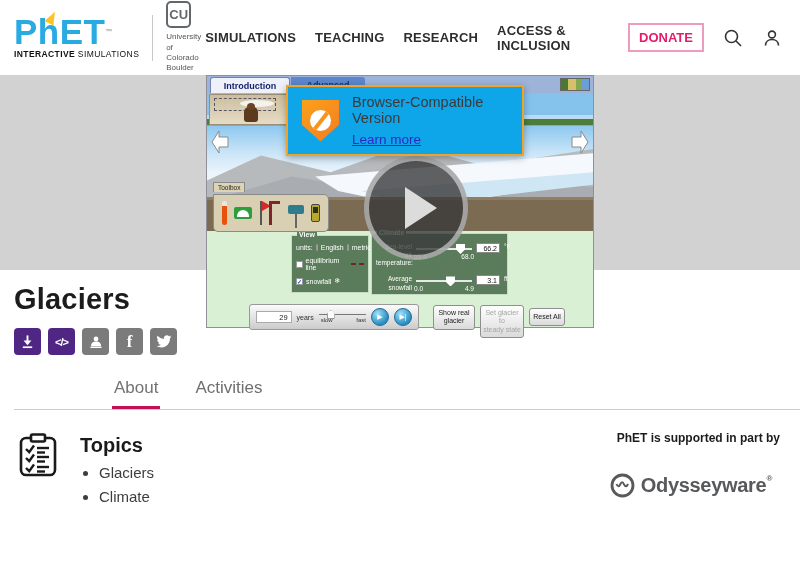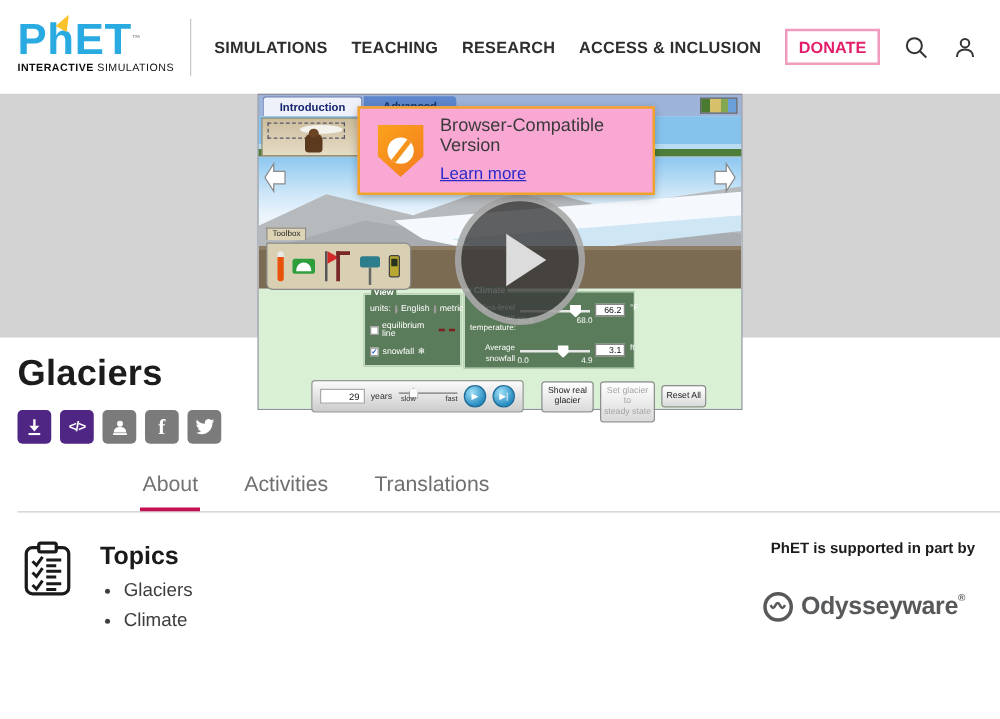--- a/index.html
+++ b/index.html
@@ -129,21 +129,21 @@
   .btn-show { left:226px; top:74px; width:42px; }
   .btn-steady { left:273px; top:74px; width:44px; color:#a5a5a5; }
   .btn-reset { left:322px; top:77px; width:36px; padding:4px 2px; }
 
   .play-overlay { position:absolute; left:157px; top:80px; width:104px; height:104px; border-radius:50%;
     background:rgba(58,58,58,0.80); border:5px solid rgba(255,255,255,0.5); z-index:4;
     display:flex; align-items:center; justify-content:center; cursor:pointer; }
   .play-tri { width:0; height:0; border-left:32px solid #dcdcdc;
     border-top:21px solid transparent; border-bottom:21px solid transparent; margin-left:10px; }
 
-  .compat-popup { position:absolute; left:79px; top:9px; width:238px; height:71px; background:#f9a8d4;
+  .compat-popup { position:absolute; left:79px; top:9px; width:238px; height:71px; background:#0ea5e9;
     border:2px solid #f0a32a; box-shadow:0 2px 7px rgba(0,0,0,0.3); z-index:9;
     display:flex; align-items:center; padding:0 14px; gap:13px; }
   .shield { position:relative; width:37px; height:42px; flex:none;
     background:linear-gradient(135deg,#faa21b,#f47b20);
     clip-path:polygon(0 0,100% 0,100% 60%,50% 100%,0 60%); }
   .shield-ball { position:absolute; left:8px; top:10px; width:21px; height:21px; background:#fff;
     border-radius:50%; overflow:hidden; }
   .shield-ball::after { content:""; position:absolute; left:9px; top:-3px; width:4px; height:28px;
     background:#f7941e; transform:rotate(38deg); }
   .popup-title { font-size:14.5px; color:#3a3a3a; }
@@ -181,20 +181,28 @@
 
 <div class="page">
 
   <header class="site-header">
     <div class="phet-logo">
       <div class="phet-spark"></div>
       <div class="phet-word"><span>PhET</span><span class="phet-tm">™</span></div>
       <div class="phet-sub"><b>INTERACTIVE</b> <span>SIMULATIONS</span></div>
     </div>
     <div class="logo-divider"></div>
+    <div class="cu-block">
+      <div class="cu-mark">CU</div>
+      <div class="cu-text">
+        <div>University</div>
+        <div>of Colorado</div>
+        <div>Boulder</div>
+      </div>
+    </div>
     <nav class="main-nav">
       <span class="nav-link">SIMULATIONS</span>
       <span class="nav-link">TEACHING</span>
       <span class="nav-link">RESEARCH</span>
       <span class="nav-link">ACCESS &amp; INCLUSION</span>
       <button class="donate-btn">DONATE</button>
       <span class="hdr-icon">
         <svg width="20" height="20" viewBox="0 0 20 20">
             <circle cx="8.5" cy="8.5" r="6" fill="none" stroke="#333" stroke-width="1.6"></circle>
             <line x1="13" y1="13" x2="18" y2="18" stroke="#333" stroke-width="1.6"></line>
@@ -369,21 +377,20 @@
         <svg width="16" height="14" viewBox="0 0 16 14">
             <path d="M15.5 1.7c-.55.25-1.15.42-1.77.5A3.1 3.1 0 0 0 15.1.45a6.2 6.2 0 0 1-1.97.76A3.08 3.08 0 0 0 7.8 3.3c0 .24.03.48.08.7A8.73 8.73 0 0 1 1.55 .8a3.09 3.09 0 0 0 .95 4.12c-.5-.02-.98-.16-1.4-.39v.04c0 1.5 1.06 2.74 2.47 3.02-.26.07-.53.11-.81.11-.2 0-.39-.02-.58-.06.39 1.23 1.53 2.12 2.88 2.14A6.2 6.2 0 0 1 .5 11.06a8.73 8.73 0 0 0 4.72 1.38c5.66 0 8.76-4.7 8.76-8.76v-.4c.6-.43 1.12-.97 1.52-1.58z" fill="#fff"></path>
           </svg>
       </span>
     </div>
 
     <div class="tabs-wrap">
       <div class="tabs">
         <span class="tab active">About</span>
         <span class="tab">Activities</span>
-        <span class="tab">Translations</span>
       </div>
     </div>
   </div>
 
   <div class="below">
     <div class="topics">
       <span>
         <svg width="48" height="48" viewBox="0 0 48 48">
           <rect x="7" y="7" width="34" height="37" rx="5" fill="#fff" stroke="#1a1a1a" stroke-width="2.6"></rect>
           <rect x="17" y="3.5" width="14" height="7" rx="1.5" fill="#fff" stroke="#1a1a1a" stroke-width="2.6"></rect>

